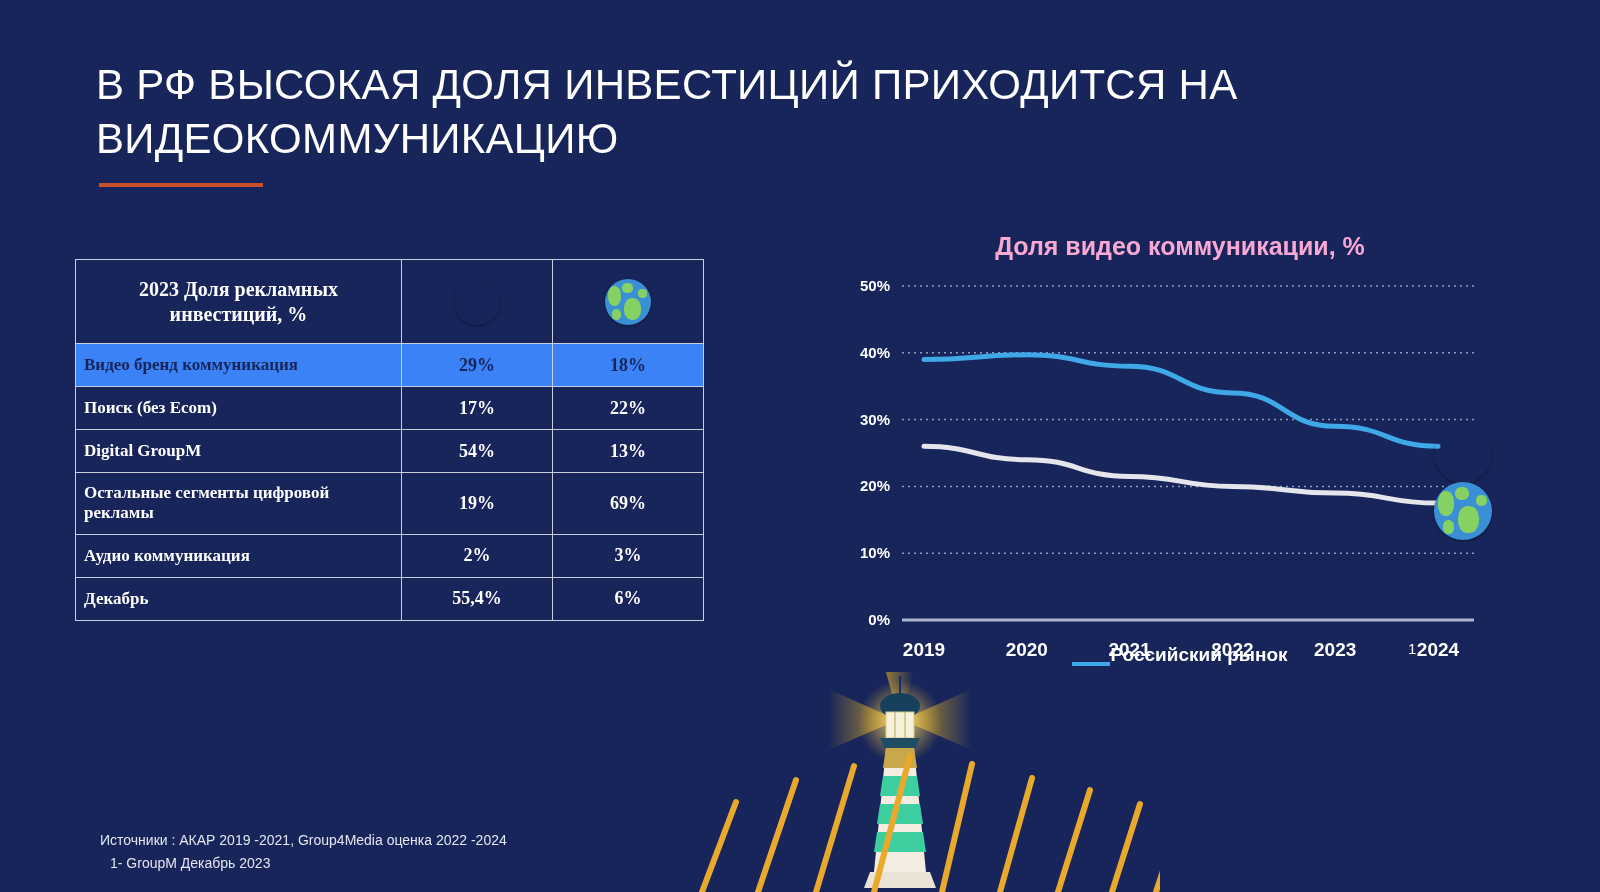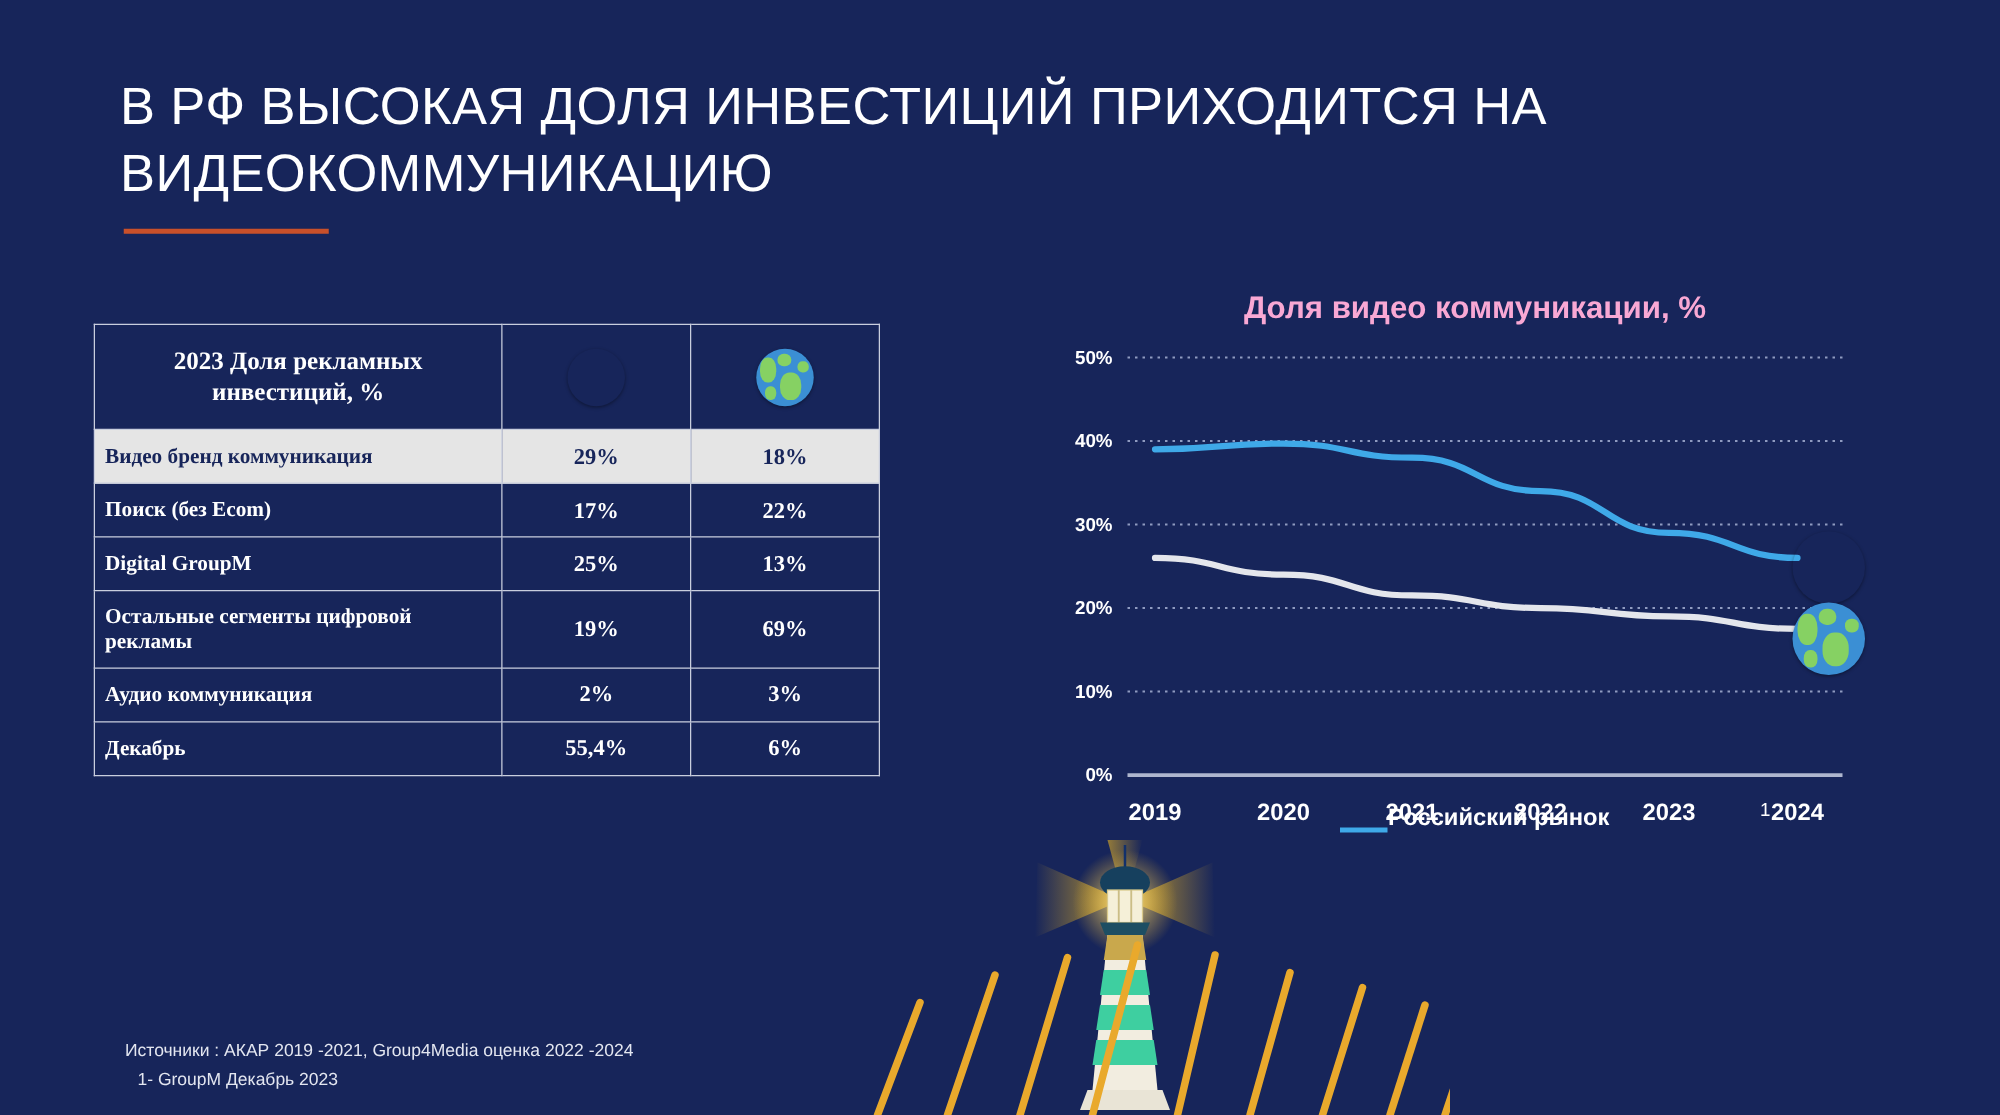--- a/index.html
+++ b/index.html
@@ -69,21 +69,21 @@
     line-height:1.2;
     text-align:left;
     height:43px;
   }
   td.val {
     text-align:center;
     font-size:18px;
     height:43px;
   }
   tr.highlight td {
-    background:#e5e5e5;
+    background:#3b82f6;
     color:#17255A;
   }
 
   
   .flag-circle {
     width:46px; height:46px;
     border-radius:50%;
     overflow:hidden;
     display:inline-block;
     vertical-align:middle;
@@ -193,21 +193,21 @@
           <td class="val">29%</td>
           <td class="val">18%</td>
         </tr>
         <tr>
           <td class="cat">Поиск (без Ecom)</td>
           <td class="val">17%</td>
           <td class="val">22%</td>
         </tr>
         <tr>
           <td class="cat">Digital GroupM</td>
-          <td class="val">25%</td>
+          <td class="val">54%</td>
           <td class="val">13%</td>
         </tr>
         <tr>
           <td class="cat">Остальные сегменты цифровой рекламы</td>
           <td class="val">19%</td>
           <td class="val">69%</td>
         </tr>
         <tr>
           <td class="cat">Аудио коммуникация</td>
           <td class="val">2%</td>

